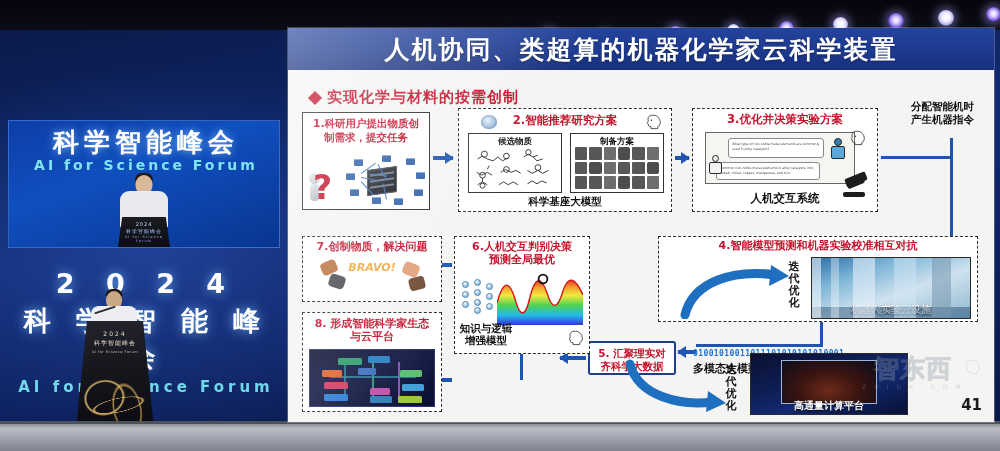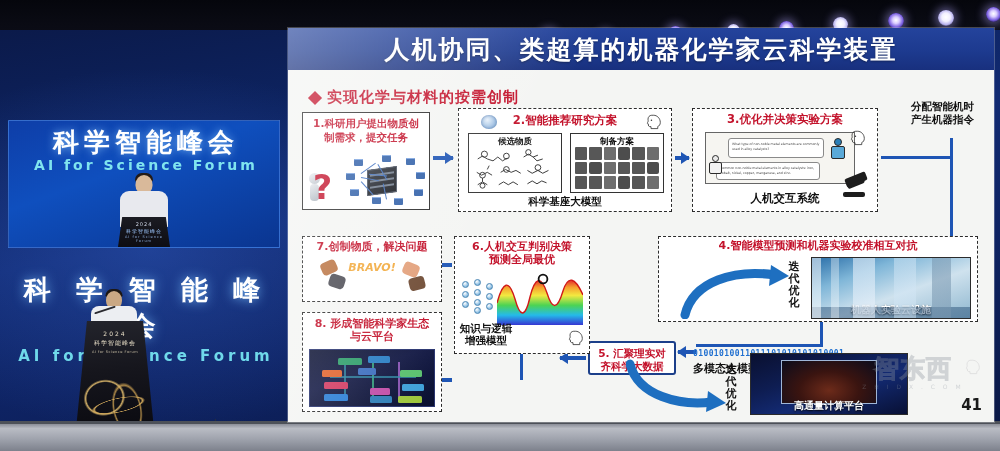--- a/index.html
+++ b/index.html
@@ -365,20 +365,21 @@
       <div class="ms-body"></div>
       <div class="ms-pod">
         <span>2024</span>
         <span class="l2">科学智能峰会</span>
         <span class="l3">AI for Science Forum</span>
       </div>
     </div>
   </div>
 
   <div id="wallbrand">
+    <div class="y">2 0 2 4</div>
     <div class="cn">科 学 智 能 峰 会</div>
     <div class="en">AI for Science Forum</div>
   </div>
 
   <div id="speaker">
     <div class="hair"></div>
     <div class="head"></div>
     <div class="body"></div>
     <div class="mic"></div>
   </div>

